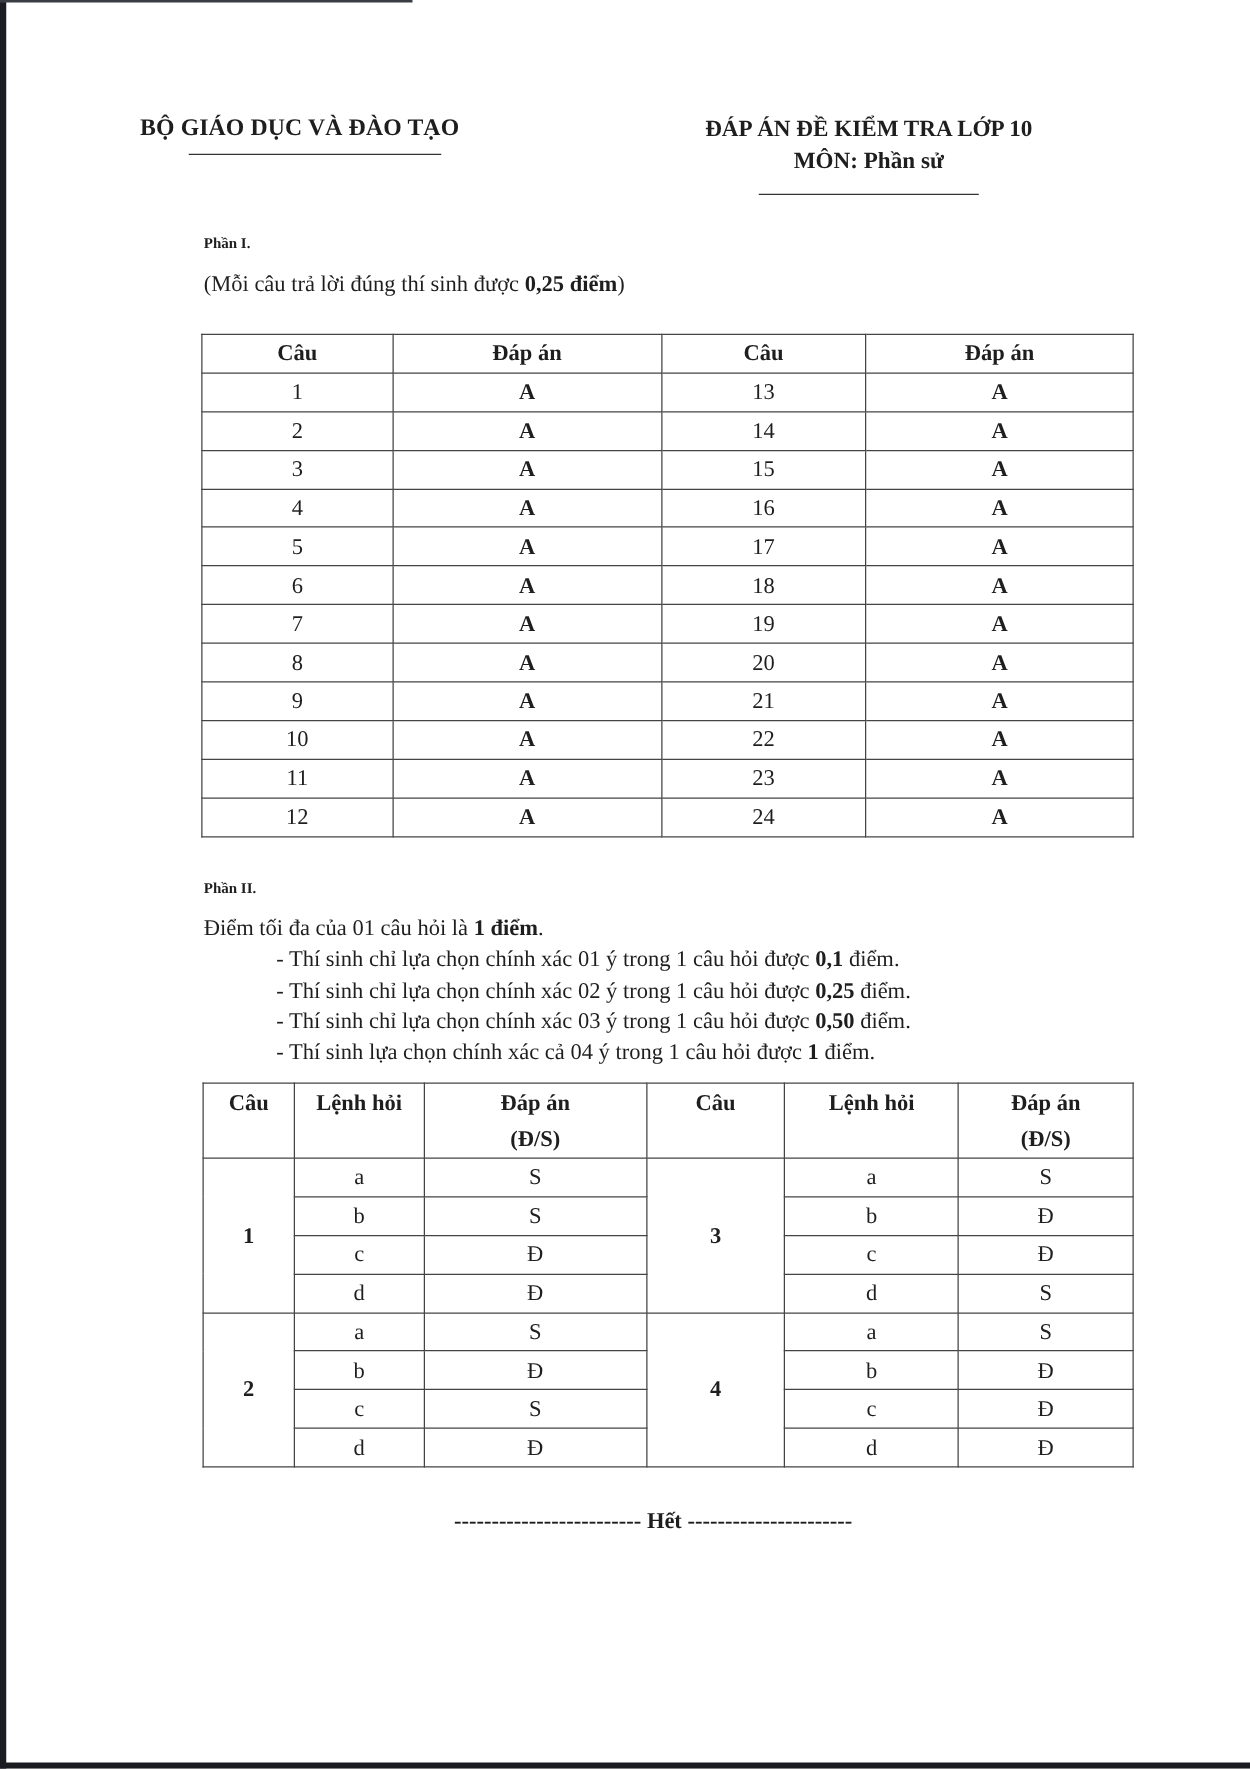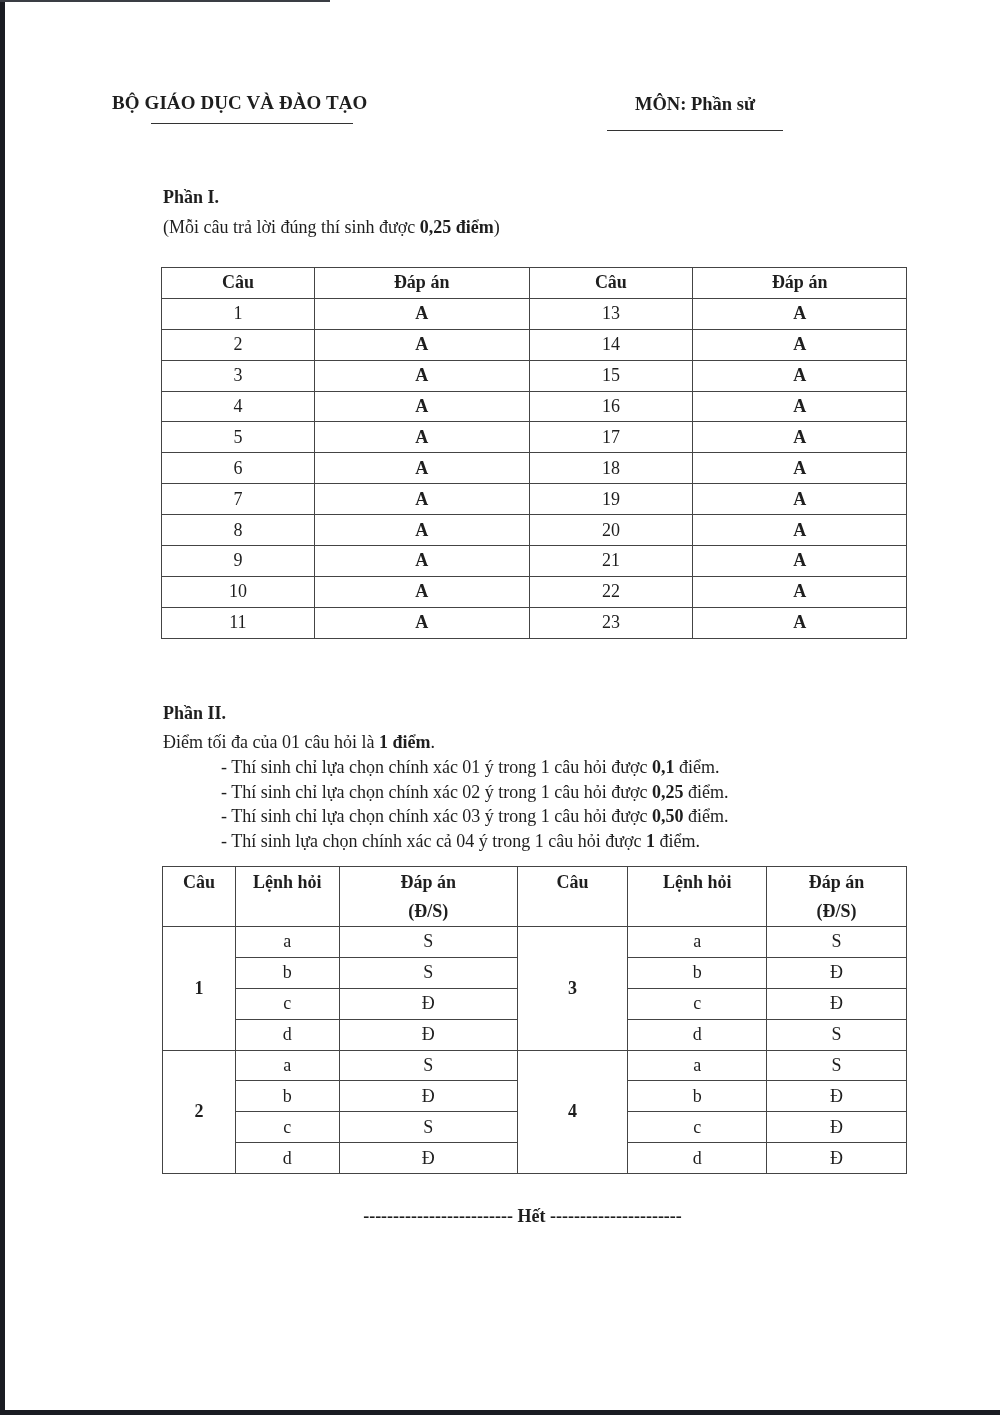--- a/index.html
+++ b/index.html
@@ -14,21 +14,21 @@
   .scan-edge-top { position: absolute; left: 0; top: 0; width: 330px; height: 2px; background: #3a3d44; }
 
   .hdr-left { position: absolute; left: 112px; top: 92px; width: 280px; }
   .hdr-left .t { font-weight: bold; font-size: 19px; letter-spacing: 0.1px; }
   .hdr-left .line { width: 202px; height: 1px; background: #333; margin: 9px auto 0; }
 
   .hdr-right { position: absolute; left: 538px; top: 92px; width: 314px; text-align: center; }
   .hdr-right .t { font-weight: bold; font-size: 18.5px; line-height: 25px; }
   .hdr-right .line { width: 176px; height: 1px; background: #333; margin: 13px auto 0; }
 
-  .sec-title { position: absolute; left: 163px; font-weight: bold; font-size: 18px; }
+  .sec-title { position: absolute; left: 163px; font-weight: bold; font-size: 12px; }
   .para { position: absolute; left: 163px; font-size: 18px; white-space: nowrap; }
   .para b { font-weight: bold; margin-top: 28px; }
   .indent { left: 221px; }
 
   table { border-collapse: collapse; position: absolute; padding-left: 26px; }
   td, th { border: 1px solid #444; text-align: center; padding: 0; font-size: 18px; font-weight: normal; }
   th { font-weight: bold; }
 
   #t1 { left: 161px; top: 267px; width: 746px; }
   #t1 td, #t1 th { height: 29.9px; }
@@ -48,20 +48,21 @@
 <div class="scan-edge-left"></div>
 <div class="scan-edge-top"></div>
 <div class="scan-edge-bottom"></div>
 
 <div class="hdr-left">
   <div class="t">BỘ GIÁO DỤC VÀ ĐÀO TẠO</div>
   <div class="line"></div>
 </div>
 
 <div class="hdr-right">
+  <div class="t">ĐÁP ÁN ĐỀ KIỂM TRA LỚP 10</div>
   <div class="t">
     <span>MÔN:</span>
     <span>Phần sử</span>
   </div>
   <div class="line"></div>
 </div>
 
 <div class="sec-title" style="top:187px;">Phần I.</div>
 <div class="para" style="top:217px;"><span>(Mỗi câu trả lời đúng thí sinh được </span><b>0,25 điểm</b><span>)</span></div>
 
@@ -138,20 +139,26 @@
       <tr>
         <td>10</td>
         <td class="ans">A</td>
         <td>22</td>
         <td class="ans">A</td>
       </tr>
       <tr>
         <td>11</td>
         <td class="ans">A</td>
         <td>23</td>
+        <td class="ans">A</td>
+      </tr>
+      <tr>
+        <td>12</td>
+        <td class="ans">A</td>
+        <td>24</td>
         <td class="ans">A</td>
       </tr>
     </tbody>
 </table>
 
 <div class="sec-title" style="top:703px;">Phần II.</div>
 <div class="para" style="top:732px;"><span>Điểm tối đa của 01 câu hỏi là </span><b>1 điểm</b><span>.</span></div>
 <div id="rules">
     <div class="para indent" style="top: 757px;"><span>- Thí sinh chỉ lựa chọn chính xác 01 ý trong 1 câu hỏi được </span><b>0,1</b><span> điểm.</span></div>
     <div class="para indent" style="top: 781.5px;"><span>- Thí sinh chỉ lựa chọn chính xác 02 ý trong 1 câu hỏi được </span><b>0,25</b><span> điểm.</span></div>

